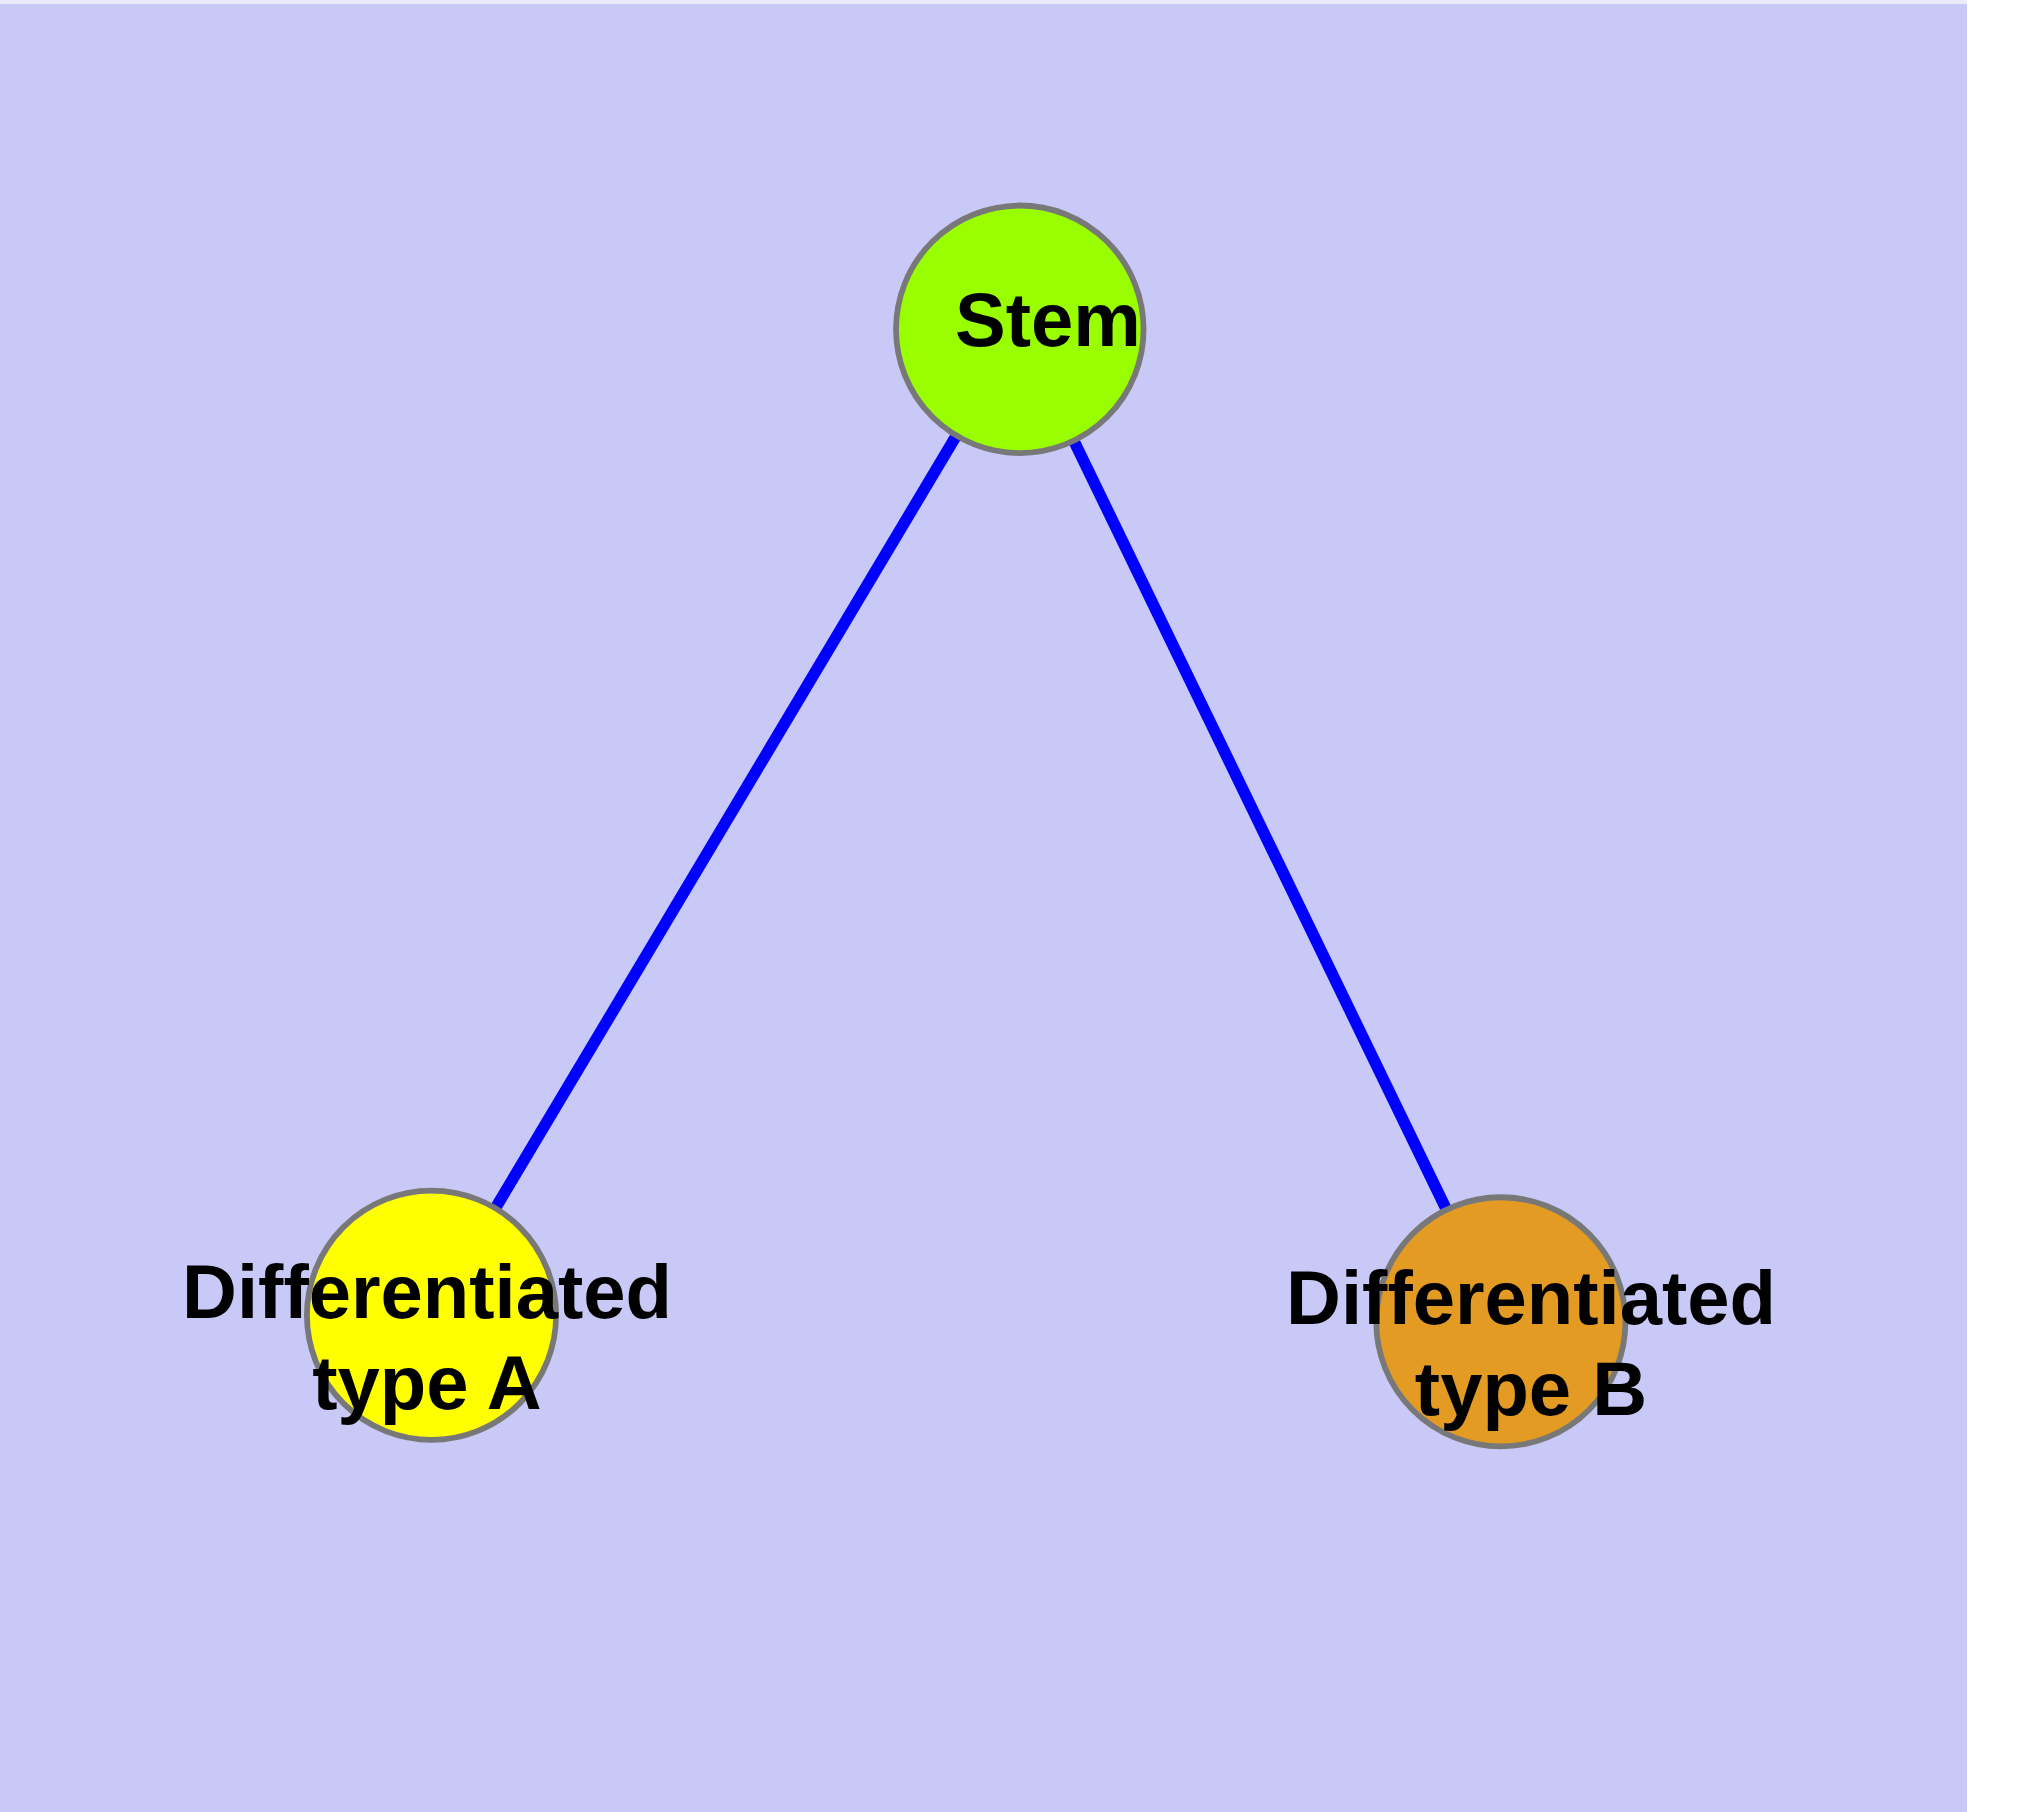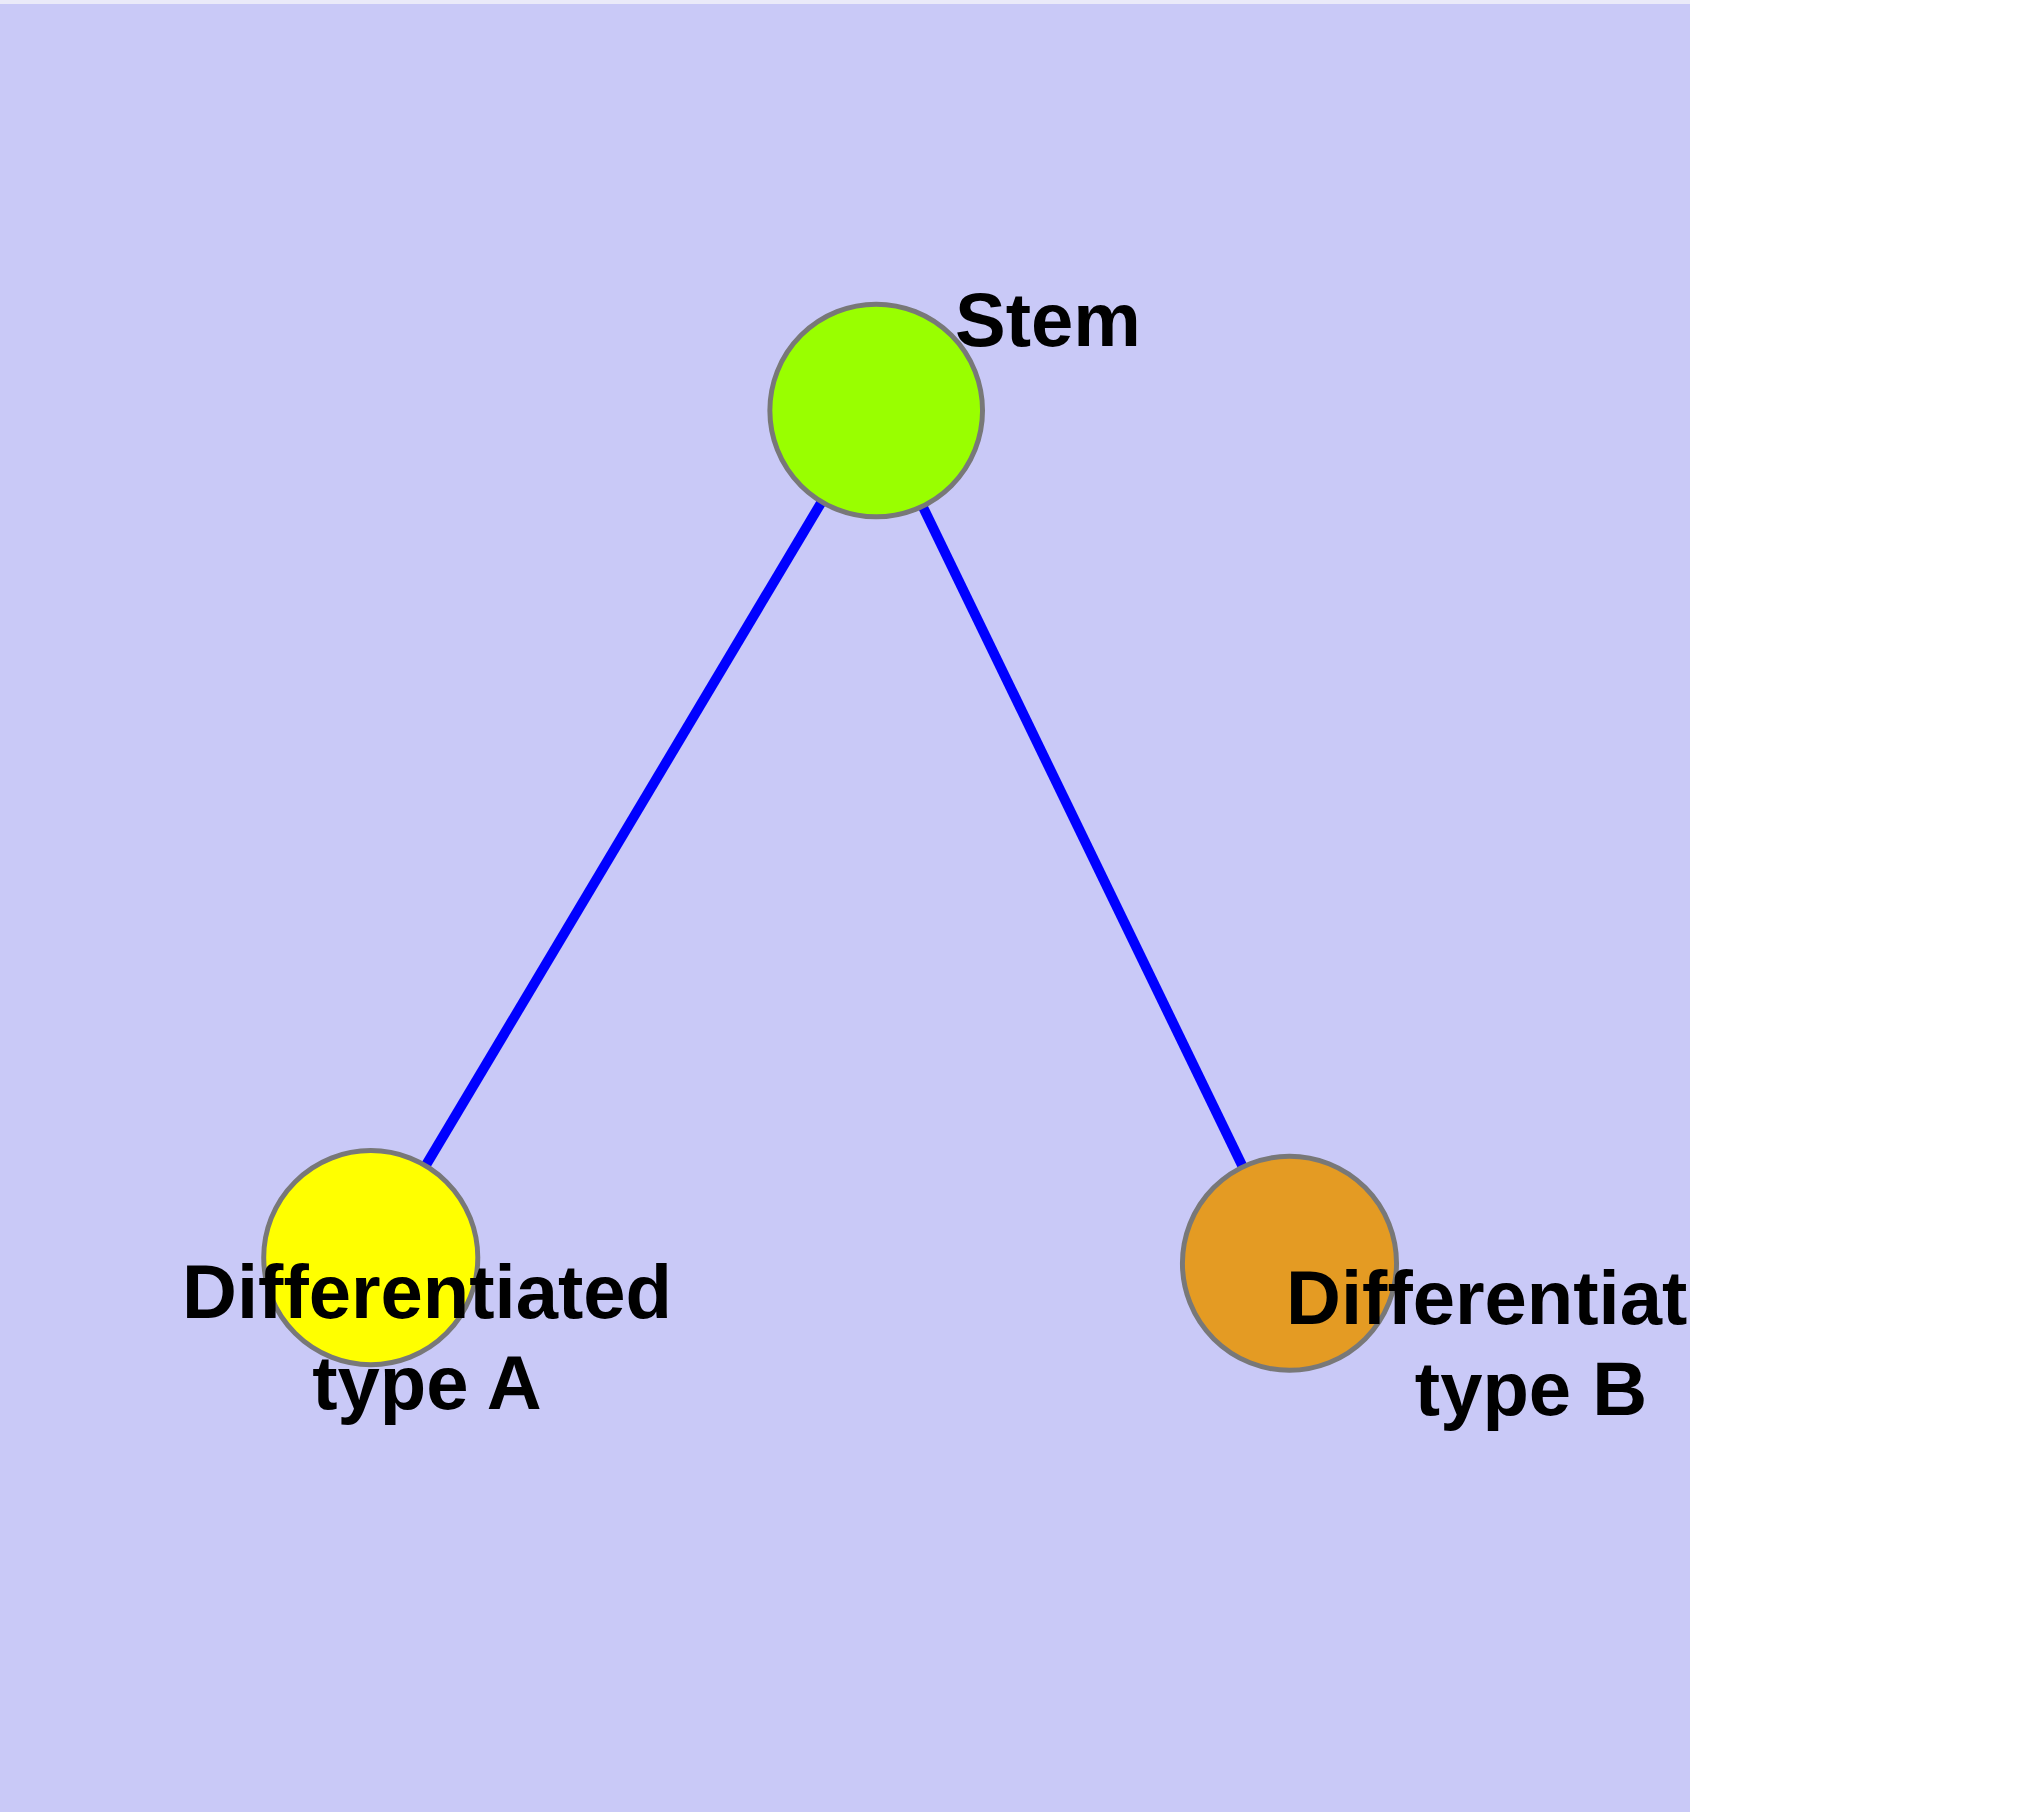--- a/index.html
+++ b/index.html
@@ -4,21 +4,21 @@
 <style>
   html, body {
     margin: 0;
     padding: 0;
   }
   body {
     font-family: "Liberation Sans", sans-serif;
   }
   .canvas {
     position: relative;
-    width: 1690px;
+    width: 1967px;
     height: 1812px;
     overflow: hidden;
   }
   .top-strip {
     position: absolute;
     top: 0;
     left: 0;
     right: 0;
     height: 4.2px;
     background: #EAEAF9;

